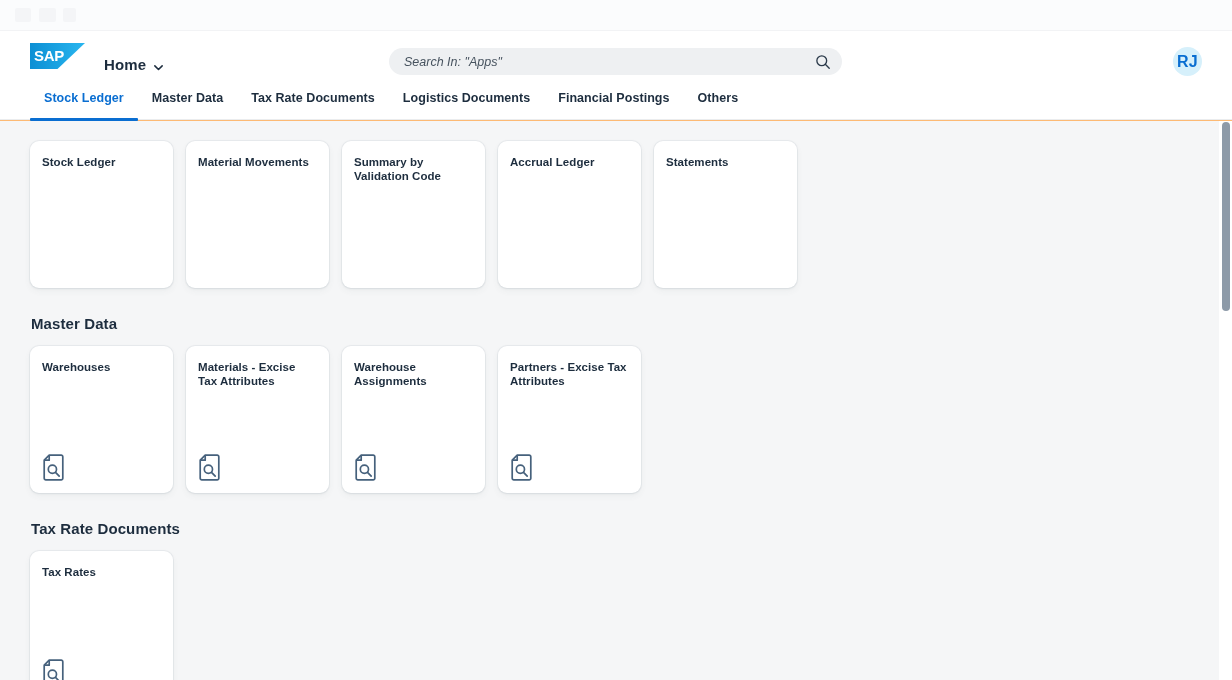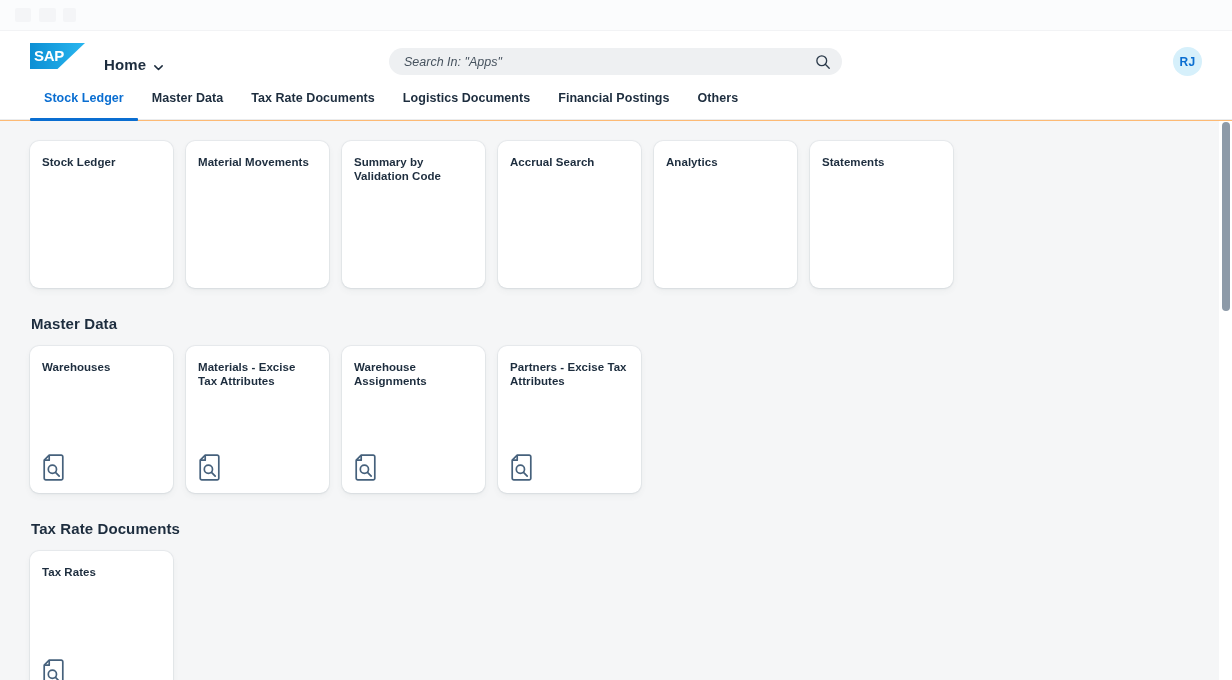--- a/index.html
+++ b/index.html
@@ -127,21 +127,21 @@
 
   .avatar {
     position: absolute;
     right: 30px;
     top: 16px;
     width: 29px;
     height: 29px;
     border-radius: 50%;
     background: #d6f0fb;
     color: #0a6ed1;
-    font-size: 12px;
+    font-size: 16px;
     font-weight: bold;
     display: flex;
     align-items: center;
     justify-content: center;
     letter-spacing: 0.3px;
     cursor: pointer;
   }
 
   
   .nav-tabs {
@@ -316,24 +316,21 @@
             <div class="tile">
               <div class="tile-title">Stock Ledger</div>
             </div>
             <div class="tile">
               <div class="tile-title">Material Movements</div>
             </div>
             <div class="tile">
               <div class="tile-title">Summary by Validation Code</div>
             </div>
             <div class="tile">
-              <div class="tile-title">Accrual Search</div>
-            </div>
-            <div class="tile">
-              <div class="tile-title">Analytics</div>
+              <div class="tile-title">Accrual Ledger</div>
             </div>
             <div class="tile">
               <div class="tile-title">Statements</div>
             </div>
           </div>
         </div>
         <div class="section">
           <div class="section-title">Master Data</div>
           <div class="tile-row">
             <div class="tile">

